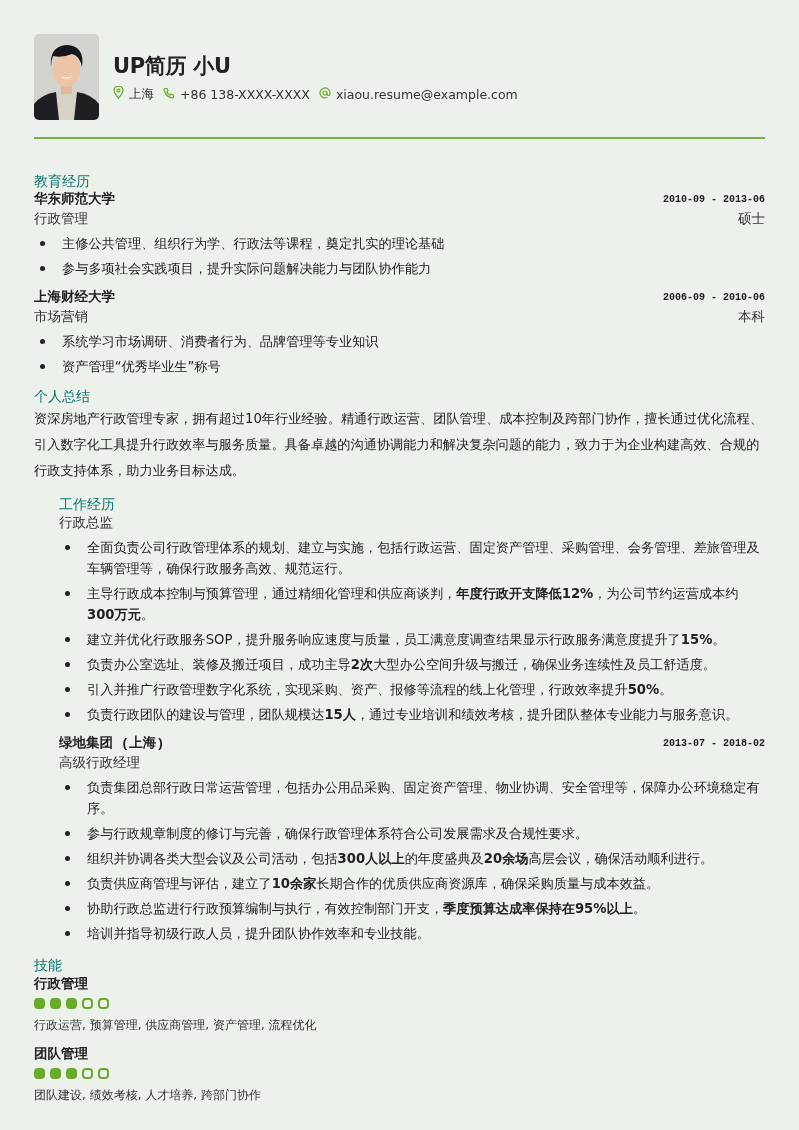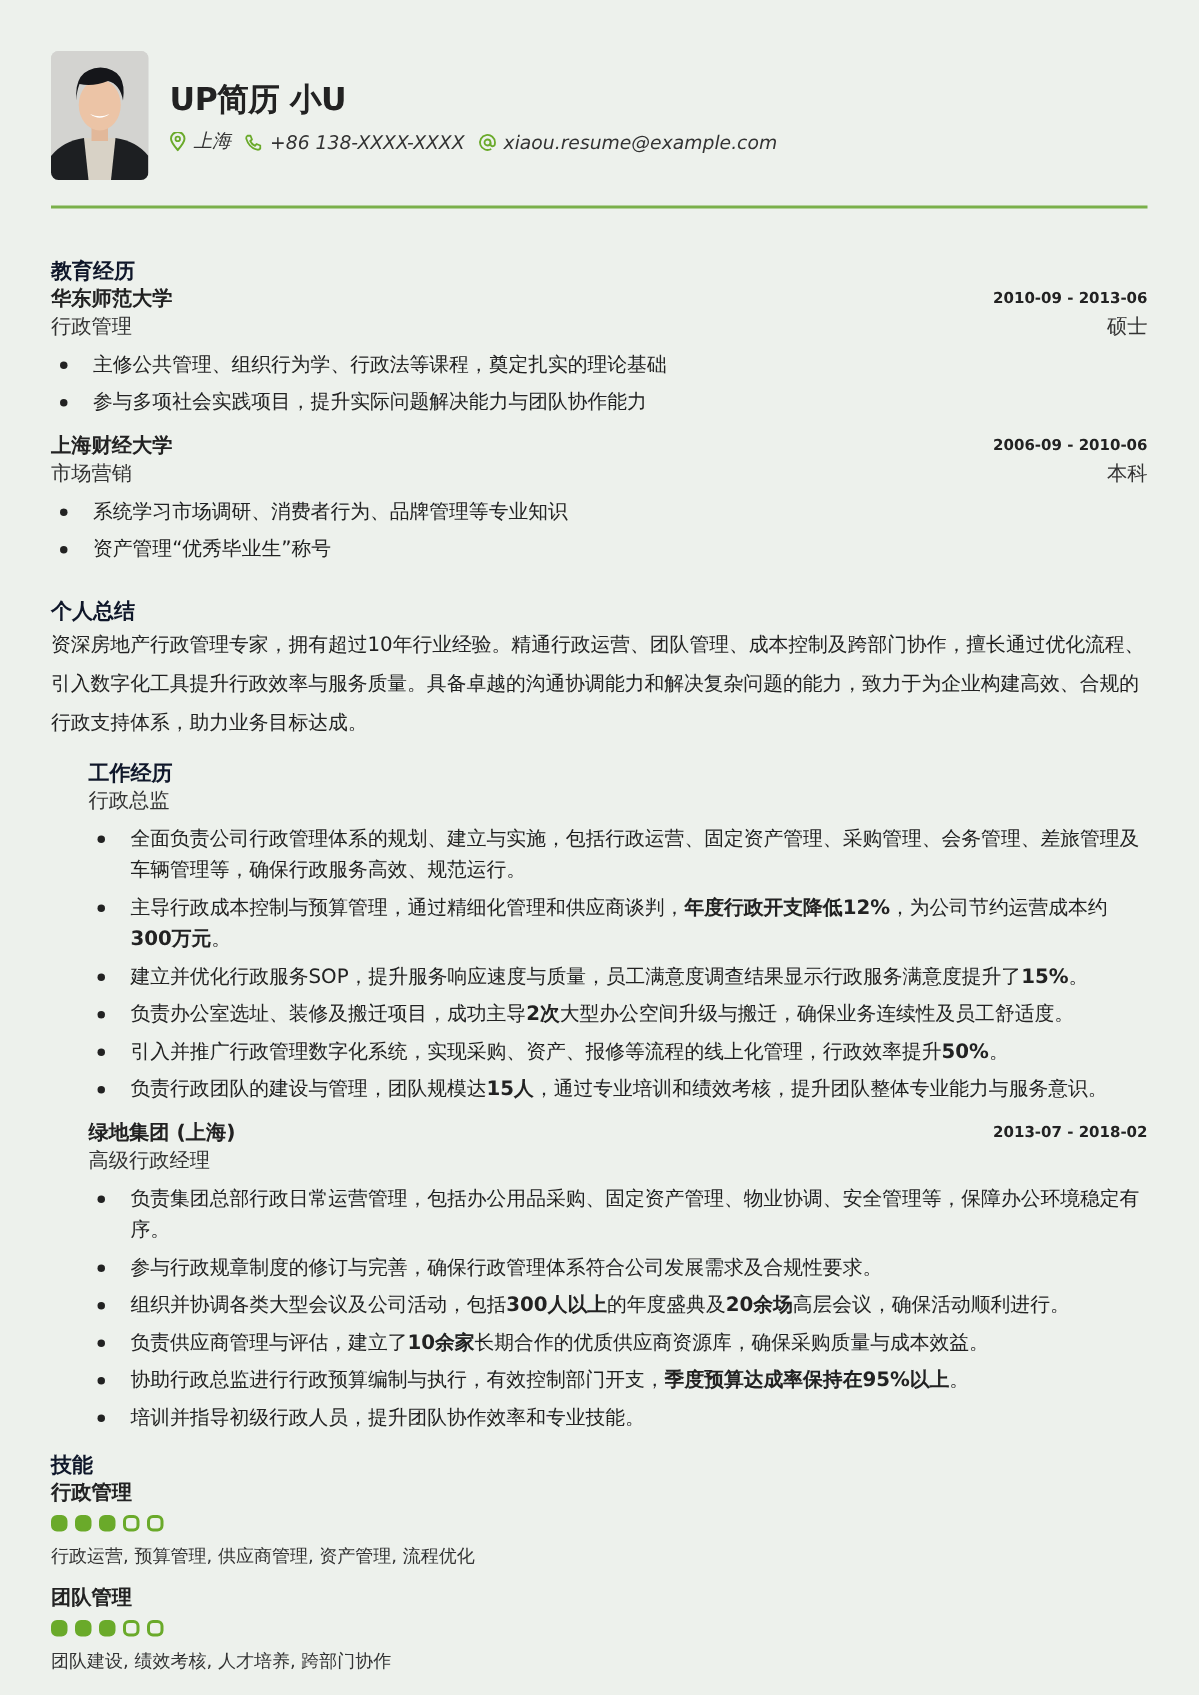--- a/index.html
+++ b/index.html
@@ -16,29 +16,29 @@
       border-radius: 5px; overflow: hidden; background: #d5d5d3;
     }
     .name {
       position: absolute; left: 79px; top: 52px;
       font-size: 21px; font-weight: bold; color: #222; letter-spacing: -0.3px;
     }
     .contacts {
       position: absolute; left: 79px; top: 86px; display: flex; align-items: center;
       font-size: 12.5px; color: #333; white-space: nowrap;
     }
-    .contact { display: flex; align-items: center; margin-right: 9px; font-style: italic; }
+    .contact { display: flex; margin-right: 9px; }
     .contact svg { margin-right: 5px; }
     .divider {
       position: absolute; left: 0; right: 0; top: 137px; height: 1.5px; background: #7ab04a;
     }
     .section-title {
-      font-size: 14px; font-weight: bold; color: #0f172a; line-height: 18px;
-    }
-    .entry-head { display: flex; justify-content: space-between; align-items: flex-end; }
+      font-size: 14px; font-weight: normal; color: #0f766e; line-height: 18px;
+    }
+    .entry-head { display: flex; justify-content: space-between; align-items: flex-end; font-family: Liberation Mono, monospace; }
     .entry-name { font-size: 13.5px; font-weight: bold; color: #222; line-height: 19px; }
     .entry-date { font-size: 10px; font-weight: bold; color: #222; line-height: 19px; }
     .entry-sub { display: flex; justify-content: space-between; font-size: 13.5px; color: #333; line-height: 19px; }
     ul.bullets { list-style: none; margin-top: 5px; }
     ul.bullets li {
       position: relative; padding-left: 28px; font-size: 13.2px; line-height: 21px; color: #222; margin-bottom: 4px;
     }
     ul.bullets li::before {
       content: ""; position: absolute; left: 6px; top: 8px; width: 5px; height: 5px; border-radius: 50%; background: #222;
     }
@@ -120,21 +120,21 @@
         <span>市场营销</span>
         <span>本科</span>
       </div>
       <ul class="bullets">
         <li>系统学习市场调研、消费者行为、品牌管理等专业知识</li>
         <li>资产管理“优秀毕业生”称号</li>
       </ul>
     </div>
   </div>
 
-  <div style="margin-top:22px;">
+  <div style="margin-top:10px;">
     <div class="section-title">个人总结</div>
     <div class="summary">资深房地产行政管理专家，拥有超过10年行业经验。精通行政运营、团队管理、成本控制及跨部门协作，擅长通过优化流程、引入数字化工具提升行政效率与服务质量。具备卓越的沟通协调能力和解决复杂问题的能力，致力于为企业构建高效、合规的行政支持体系，助力业务目标达成。</div>
   </div>
 
   <div style="margin-top:11px;margin-left:25px;">
     <div class="section-title">工作经历</div>
 
     <div>
       <div class="entry-sub">
           <span>行政总监</span>

